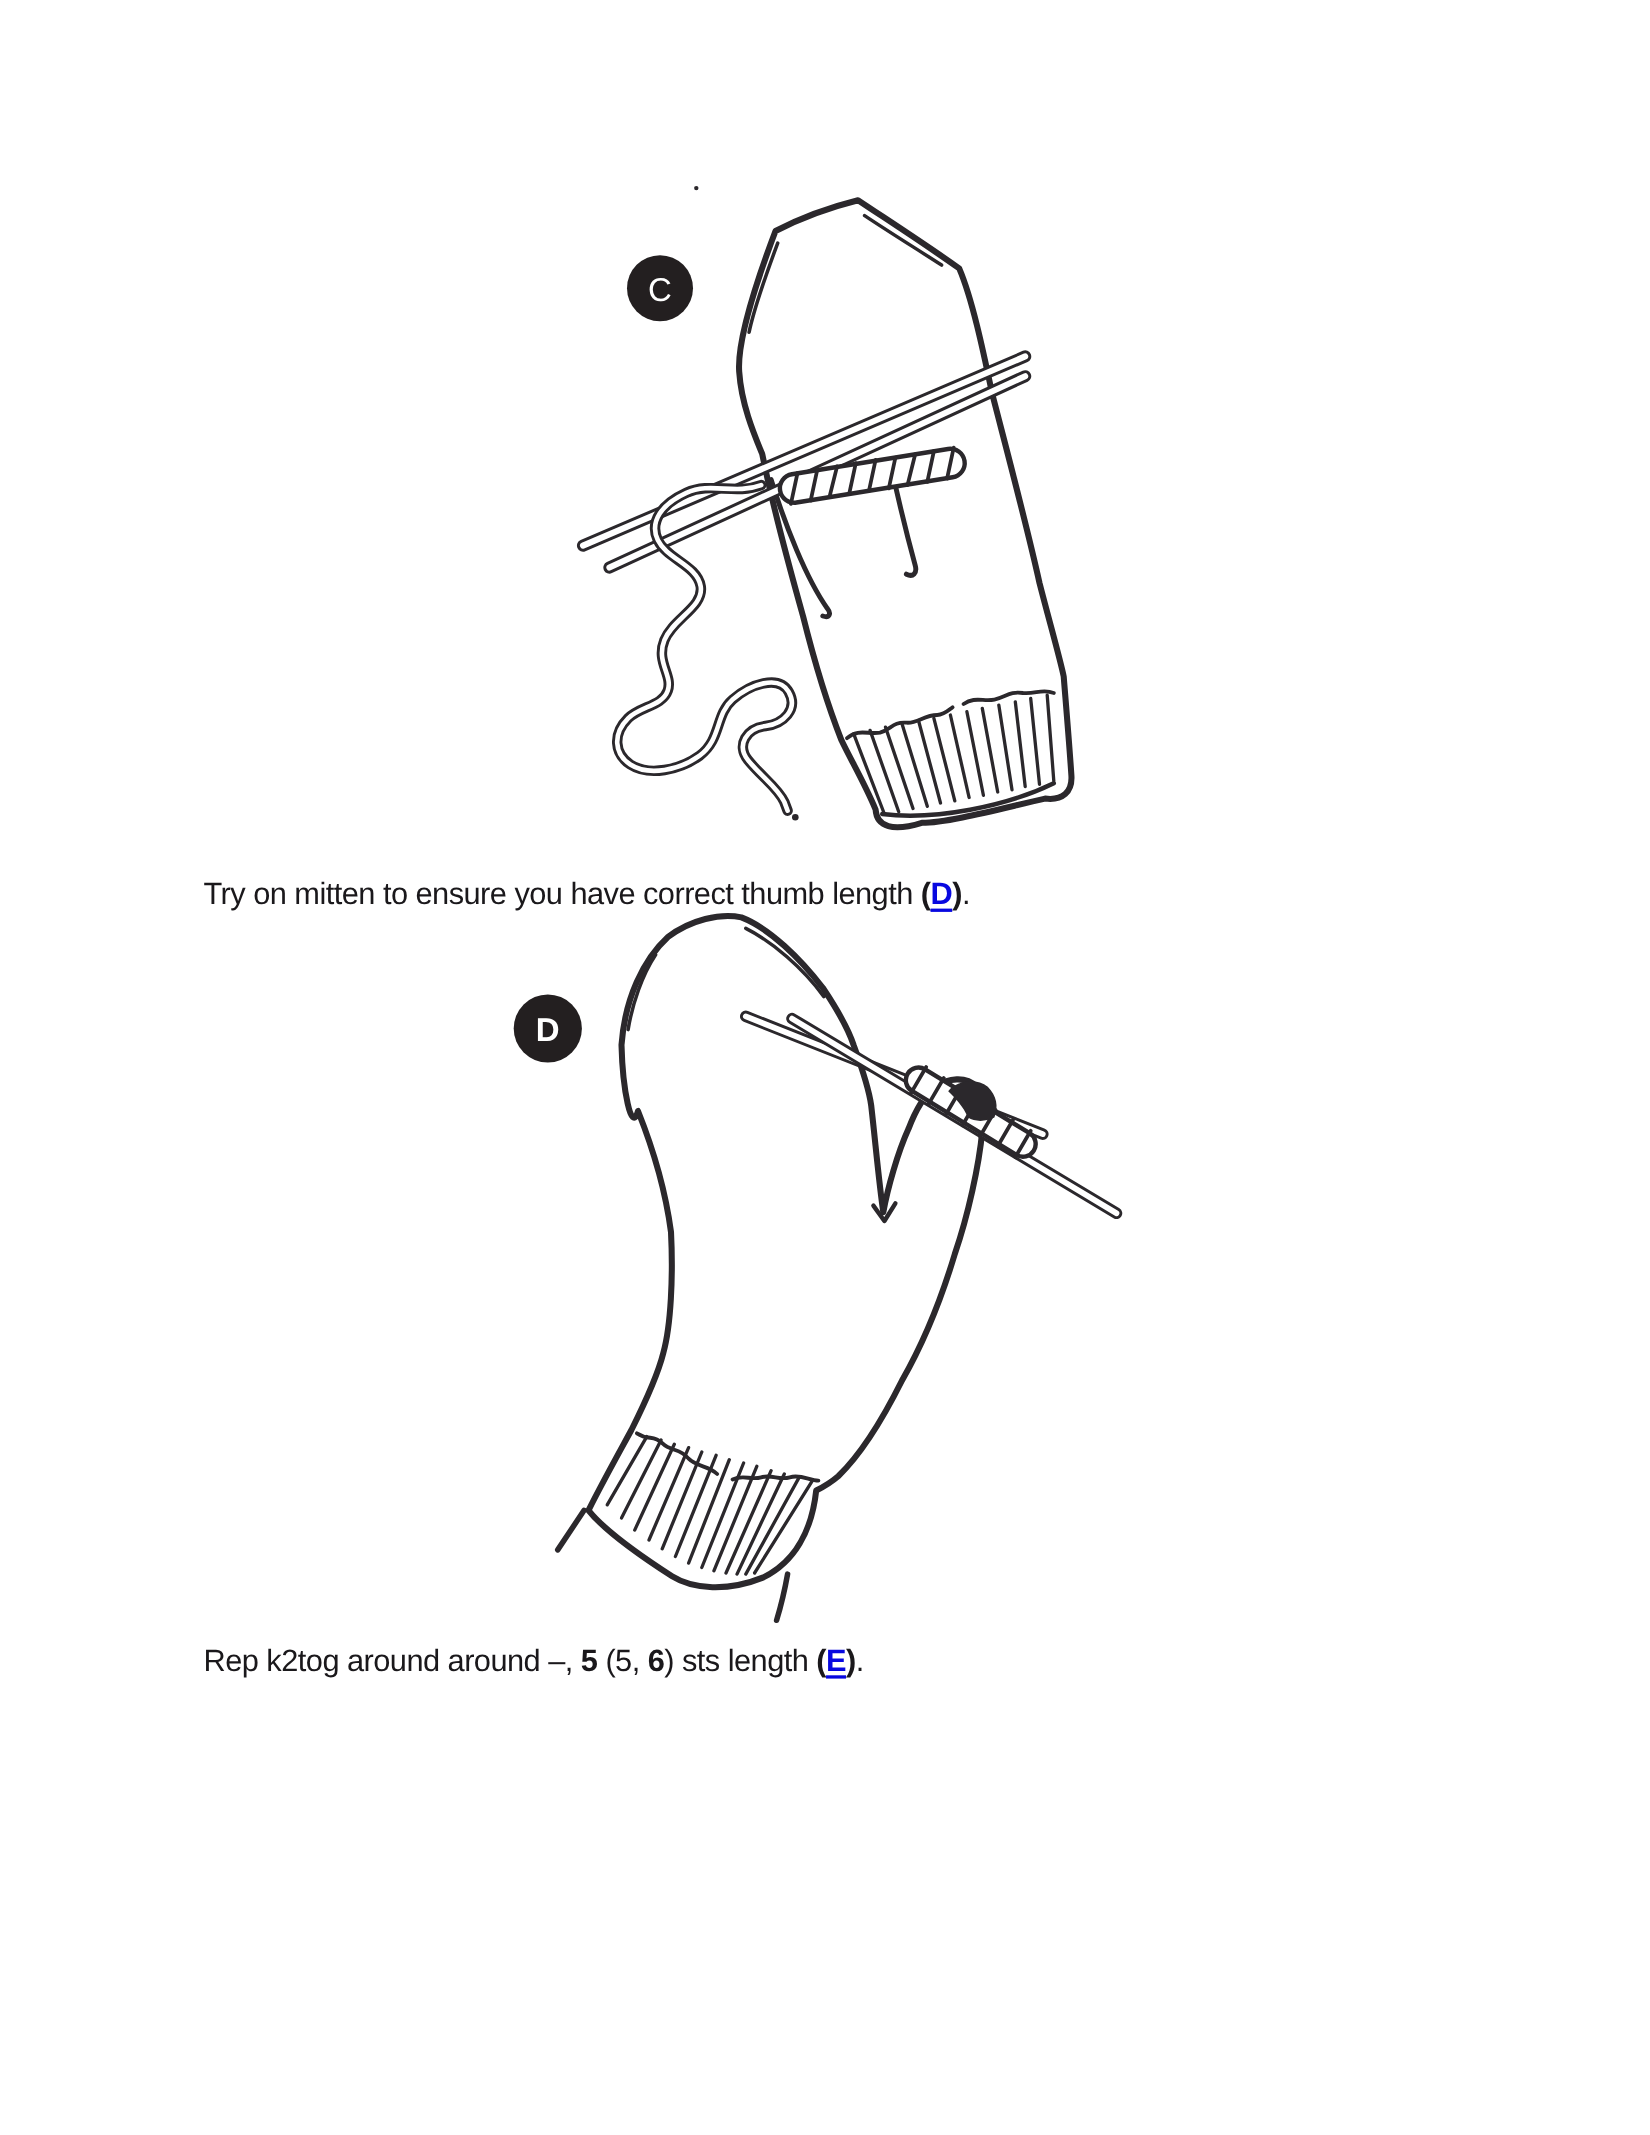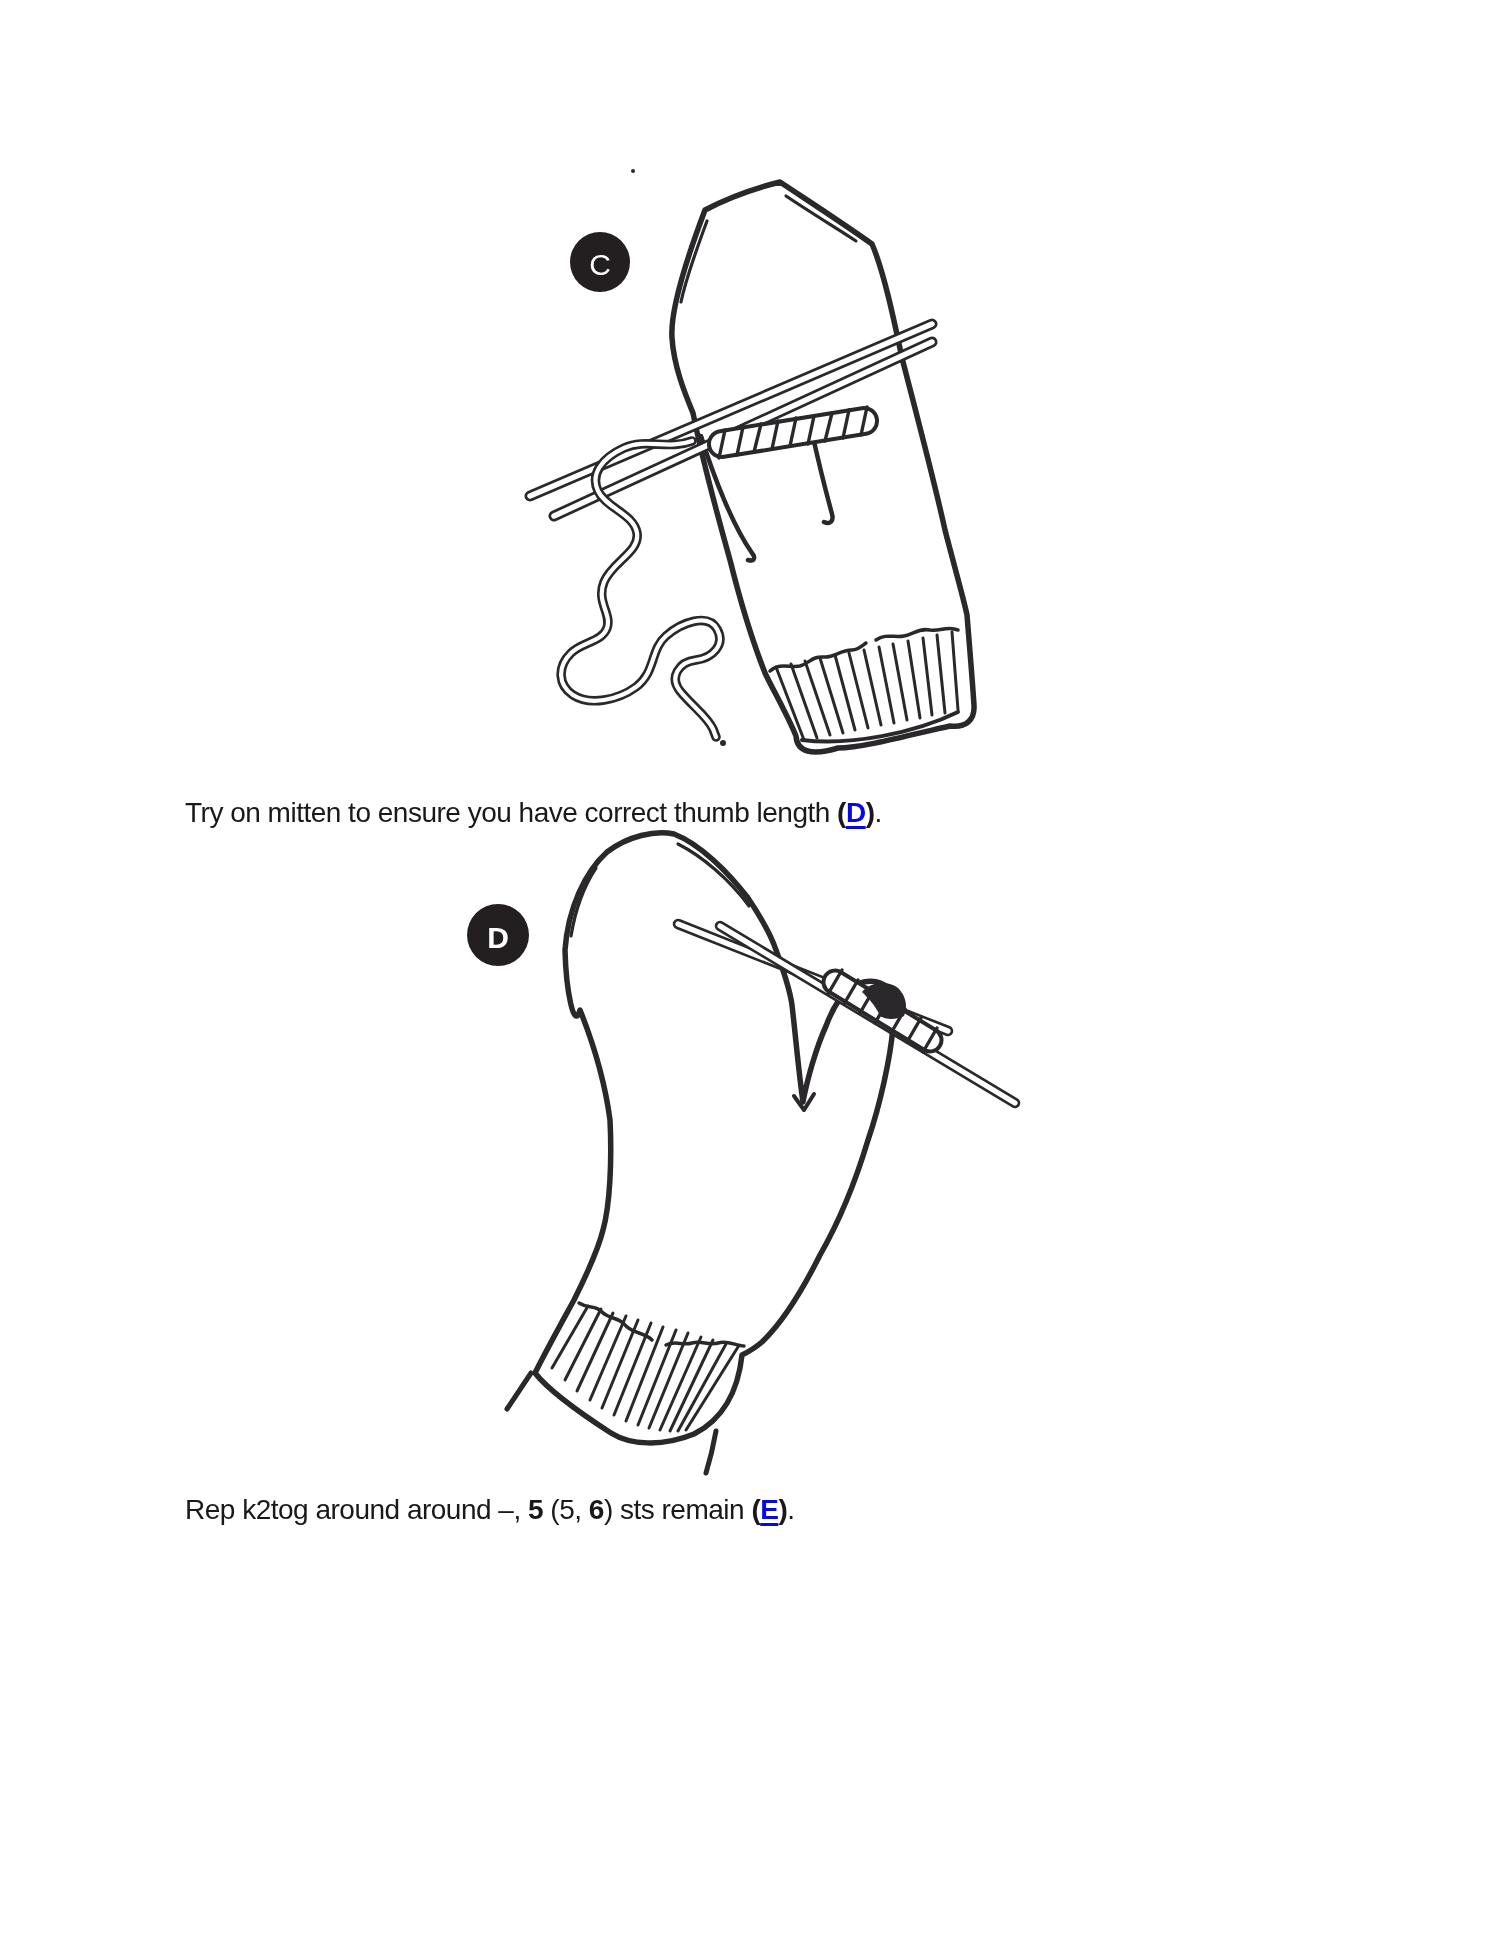--- a/index.html
+++ b/index.html
@@ -221,15 +221,15 @@
       <path class="fillink" d="M 862 992 C 870 982, 888 980, 898 988 C 906 996, 908 1006, 904 1016
                C 896 1020, 886 1020, 880 1016 C 876 1006, 868 998, 862 992 Z"></path>
     </g>
 
     <g>
       <circle cx="498" cy="935" r="31" fill="#231f20"></circle>
       <text class="badge-letter" x="498" y="937" font-size="30" font-weight="600">D</text>
     </g>
   </svg>
 
-  <div class="para" style="left:185px;top:1493px;"><span class="seg-regular">Rep k2tog around around –, </span><span class="seg-bold">5</span><span class="seg-regular"> (5, </span><span class="seg-bold">6</span><span class="seg-regular">) sts remain </span><span class="seg-bold">(</span><span class="seg-link">E</span><span class="seg-bold">)</span><span class="seg-regular">.</span></div>
+  <div class="para" style="left:185px;top:1493px;"><span class="seg-regular">Rep k2tog around around –, </span><span class="seg-bold">5</span><span class="seg-regular"> (5, </span><span class="seg-bold">6</span><span class="seg-regular">) sts length </span><span class="seg-bold">(</span><span class="seg-link">E</span><span class="seg-bold">)</span><span class="seg-regular">.</span></div>
 
 </div>
 
 </body></html>

